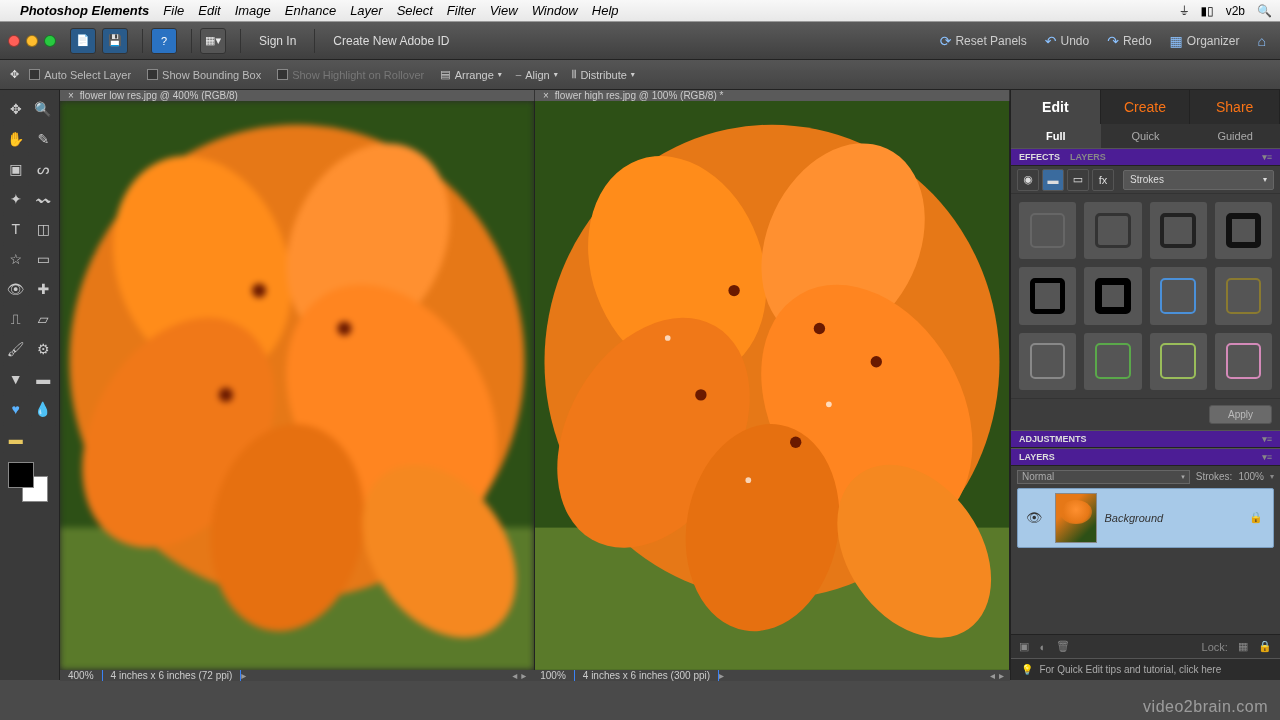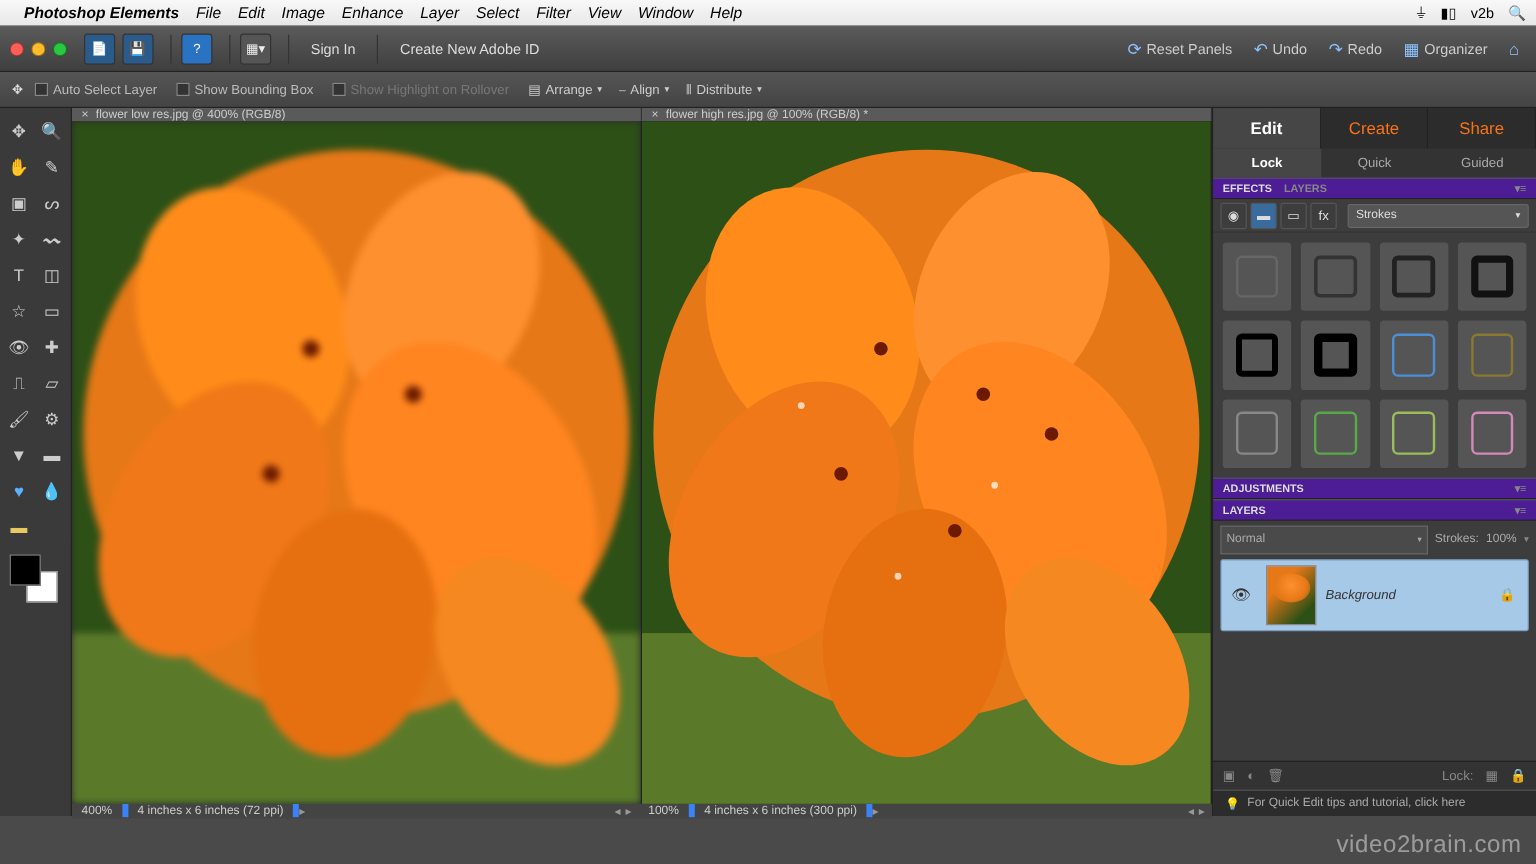--- a/index.html
+++ b/index.html
@@ -36,21 +36,21 @@
 .swatch-fg { position:absolute; width:26px; height:26px; background:#000; border:1px solid #888; top:0; left:0; z-index:2; }
 .swatch-bg { position:absolute; width:26px; height:26px; background:#fff; border:1px solid #888; bottom:0; right:0; }
 
 .doc-area { flex:1; background:#4a4a4a; display:flex; flex-direction:column; }
 .doc-tabs-row { height:20px; display:flex; }
 .doc-tab { flex:1; background:#5a5a5a; border-right:1px solid #333; display:flex; align-items:center; padding:0 8px; font-size:10px; color:#ccc; }
 .doc-tab .x { margin-right:6px; cursor:pointer; }
 .doc-canvases { flex:1; display:flex; }
 .canvas-pane { flex:1; position:relative; border-right:1px solid #222; background:#2a2a2a; overflow:hidden; }
 .status-bar { height:18px; background:#444; display:flex; align-items:center; font-size:10px; color:#ccc; }
-.status-seg { border-right:5px solid #3b82f6; padding:0 8px; }
+.status-seg { border-right:1px solid #3b82f6; padding:0 8px; }
 .status-spacer { flex:1; display:flex; align-items:center; justify-content:flex-end; padding-right:6px; gap:4px; }
 .status-arrow { color:#999; cursor:pointer; }
 
 .bin-bar { height:18px; background:#3a3a3a; border-top:1px solid #222; display:flex; align-items:center; padding:0 8px; font-size:9px; font-weight:bold; color:#ccc; }
 
 .panels { width:270px; background:#3d3d3d; border-left:1px solid #222; display:flex; flex-direction:column; }
 .mode-tabs { height:34px; display:flex; background:#2c2c2c; }
 .mode-tab { flex:1; display:flex; align-items:center; justify-content:center; font-size:14px; color:#f97316; cursor:pointer; border-right:1px solid #222; }
 .mode-tab.active { background:#464646; color:#fff; font-weight:bold; }
 .sub-tabs { height:24px; display:flex; background:#333; }
@@ -66,36 +66,36 @@
 .fx-dd { flex:1; height:20px; background:#555; border:1px solid #666; border-radius:2px; display:flex; align-items:center; padding:0 6px; font-size:10px; color:#ddd; margin-left:6px; }
 .fx-dd::after { content:"▾"; margin-left:auto; font-size:8px; }
 .fx-grid { padding:8px; display:grid; grid-template-columns:repeat(4,1fr); gap:8px; background:#3d3d3d; }
 .fx-item { aspect-ratio:1; background:#555; border-radius:3px; display:flex; align-items:center; justify-content:center; cursor:pointer; }
 .fx-item .stroke { width:62%; height:62%; border-radius:5px; }
 .apply-row { padding:6px 8px; background:#3d3d3d; display:flex; justify-content:flex-end; border-top:1px solid #333; }
 .apply-btn { padding:3px 18px; background:#6a6a6a; border:1px solid #555; border-radius:3px; font-size:10px; color:#bbb; cursor:pointer; }
 
 .layers-body { background:#3d3d3d; padding:4px 6px; flex:1; }
 .layer-opts { display:flex; align-items:center; gap:6px; margin-bottom:4px; }
-.layer-dd { flex:1; height:24px; background:#4a4a4a; border:1px solid #666; font-size:10px; padding:0 4px; display:flex; align-items:center; color:#aaa; }
+.layer-dd { flex:1; height:14px; background:#4a4a4a; border:1px solid #666; font-size:10px; padding:0 4px; display:flex; align-items:center; color:#aaa; }
 .layer-dd::after { content:"▾"; margin-left:auto; font-size:7px; }
 .opacity-lbl { font-size:10px; color:#aaa; }
 .layer-row { height:60px; background:#a7c9e8; border:1px solid #7a9dc0; display:flex; align-items:center; padding:4px; gap:8px; border-radius:2px; }
 .layer-eye { color:#333; cursor:pointer; font-size:13px; margin:0 4px; }
 .layer-thumb { width:42px; height:50px; background:linear-gradient(135deg,#e67817 30%,#2d5016 80%); border:1px solid #888; position:relative; overflow:hidden; }
 .layer-thumb::before { content:""; position:absolute; inset:6px 4px 18px 4px; background:radial-gradient(circle at 50% 40%,#ff9030,#e67817 60%,transparent); border-radius:50%; }
 .layer-name { font-style:italic; color:#333; font-size:11px; }
 .layer-lock { margin-left:auto; margin-right:6px; color:#888; }
 .panel-footer { height:24px; background:#333; border-top:1px solid #222; display:flex; align-items:center; padding:0 8px; gap:10px; color:#888; font-size:11px; }
 .panel-footer .spacer { flex:1; }
 
 .tip-bar { height:22px; background:#2c2c2c; border-top:1px solid #555; display:flex; align-items:center; padding:0 10px; font-size:10px; color:#aaa; }
 .tip-bar .bulb { color:#ffb03a; margin-right:6px; }
 
-.watermark { position:absolute; right:12px; bottom:4px; color:rgba(255,255,255,.45); font-size:20px; letter-spacing:.5px; pointer-events:none; }
+.watermark { position:absolute; right:12px; bottom:4px; color:rgba(255,255,255,.45); font-size:16px; letter-spacing:.5px; pointer-events:none; }
 
 
 .flower-svg { width:100%; height:100%; display:block; }
 .blur { filter:blur(3px); }
 </style>
 </head>
 <body>
 
 <div class="menubar">
   <span class="apple"></span>
@@ -301,21 +301,21 @@
     </div>
   </div>
 
   <div class="panels">
     <div class="mode-tabs">
       <div class="mode-tab active">Edit</div>
       <div class="mode-tab">Create</div>
       <div class="mode-tab">Share</div>
     </div>
     <div class="sub-tabs">
-      <div class="sub-tab active">Lock</div>
+      <div class="sub-tab active">Full</div>
       <div class="sub-tab">Quick</div>
       <div class="sub-tab">Guided</div>
     </div>
 
     <div class="panel-hdr">
       <span class="tab">EFFECTS</span>
       <span class="tab dim">LAYERS</span>
       <span class="menu">▾≡</span>
     </div>
     <div class="fx-toolbar">
@@ -356,20 +356,23 @@
       <div class="fx-item">
           <div class="stroke" style="border:2px solid #5aa84a"></div>
         </div>
       <div class="fx-item">
           <div class="stroke" style="border:2px solid #9abd5a"></div>
         </div>
       <div class="fx-item">
           <div class="stroke" style="border:2px solid #d48ab9"></div>
         </div>
     </div>
+    <div class="apply-row">
+        <button class="apply-btn">Apply</button>
+      </div>
 
     <div class="panel-hdr">
       <span>ADJUSTMENTS</span>
         <span class="menu">▾≡</span>
     </div>
     <div class="panel-hdr">
       <span>LAYERS</span>
         <span class="menu">▾≡</span>
     </div>
     <div class="layers-body">

